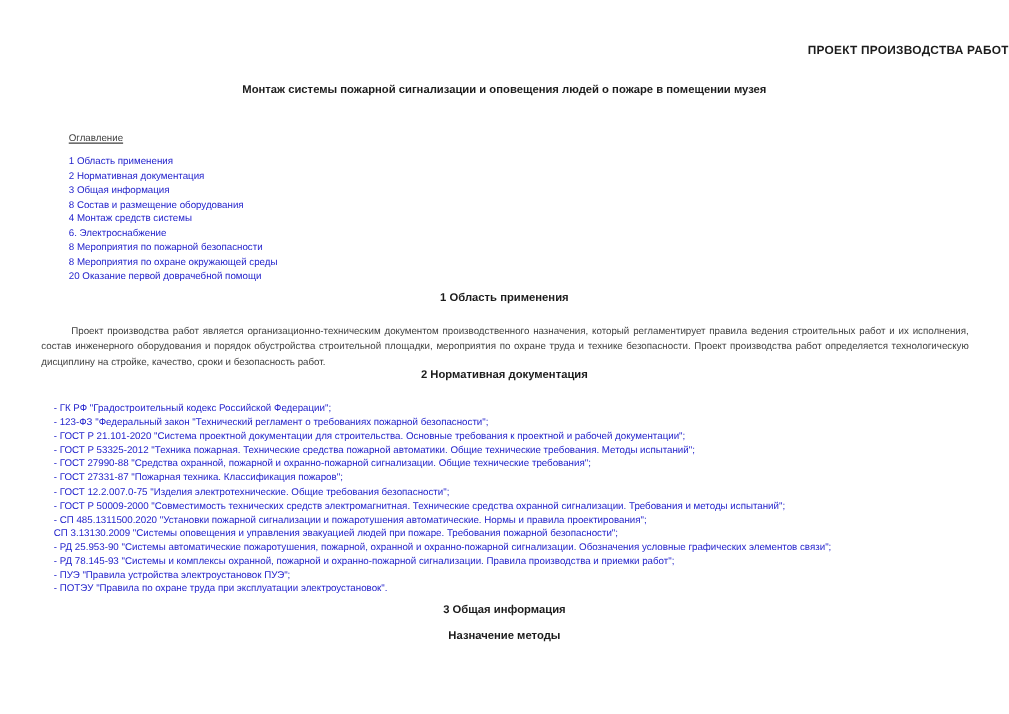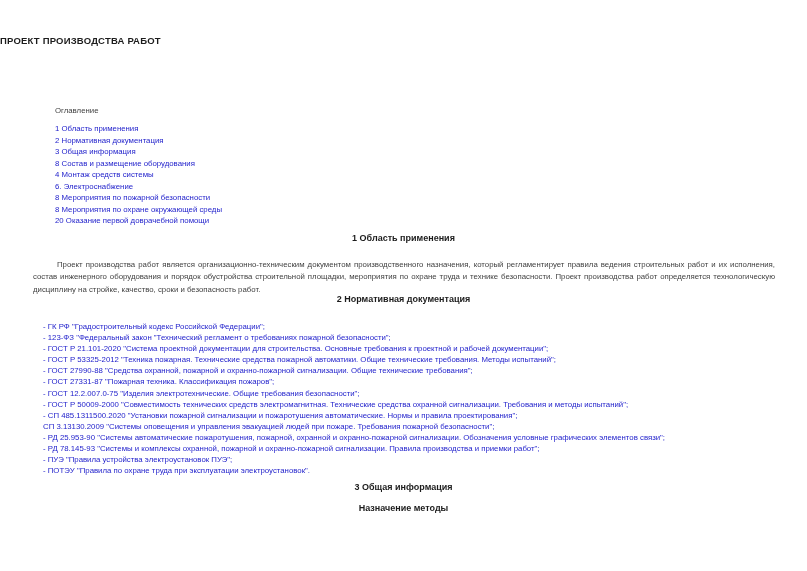--- a/index.html
+++ b/index.html
@@ -7,31 +7,31 @@
   .page {
     position: relative;
     width: 807px;
     height: 571px;
     background: var(--bg, #ffffff);
     font-family: "Liberation Sans", sans-serif;
     overflow: hidden;
   }
   .doc-title {
     position: absolute; top: 35px; left: 0; width: 100%;
-    text-align: left; font-weight: bold; font-size: 9.5px;
+    text-align: right; font-weight: bold; font-size: 9.5px;
     color: var(--heading, #1c1c1c); letter-spacing: 0.2px;
   }
   .doc-subtitle {
     position: absolute; top: 66px; left: 0; width: 100%;
     text-align: center; font-weight: bold; font-size: 9px;
     color: var(--heading, #1c1c1c);
   }
   .toc-label {
     position: absolute; top: 106px; left: 55px;
-    font-size: 7.8px; color: var(--body, #3f3f3f);
+    font-size: 7.8px; color: var(--body, #3f3f3f); text-decoration: underline;
   }
   .toc-list {
     position: absolute; top: 123px; left: 55px;
     font-size: 7.8px; line-height: 11.55px;
   }
   .toc-link {
     display: block; color: var(--link, #2323cc);
     text-decoration: none; cursor: pointer;
   }
   .section-heading {
@@ -56,20 +56,21 @@
   }
   .norm-item { display: block; }
 </style>
 </head>
 <body>
 
 <div class="page">
 
   <div class="doc-title">ПРОЕКТ ПРОИЗВОДСТВА РАБОТ</div>
 
+  <div class="doc-subtitle">Монтаж системы пожарной сигнализации и оповещения людей о пожаре в помещении музея</div>
 
   <div class="toc-label">Оглавление</div>
 
   <nav class="toc-list">
 
       <a class="toc-link">1 Область применения</a>
 
       <a class="toc-link">2 Нормативная документация</a>
 
       <a class="toc-link">3 Общая информация</a>

